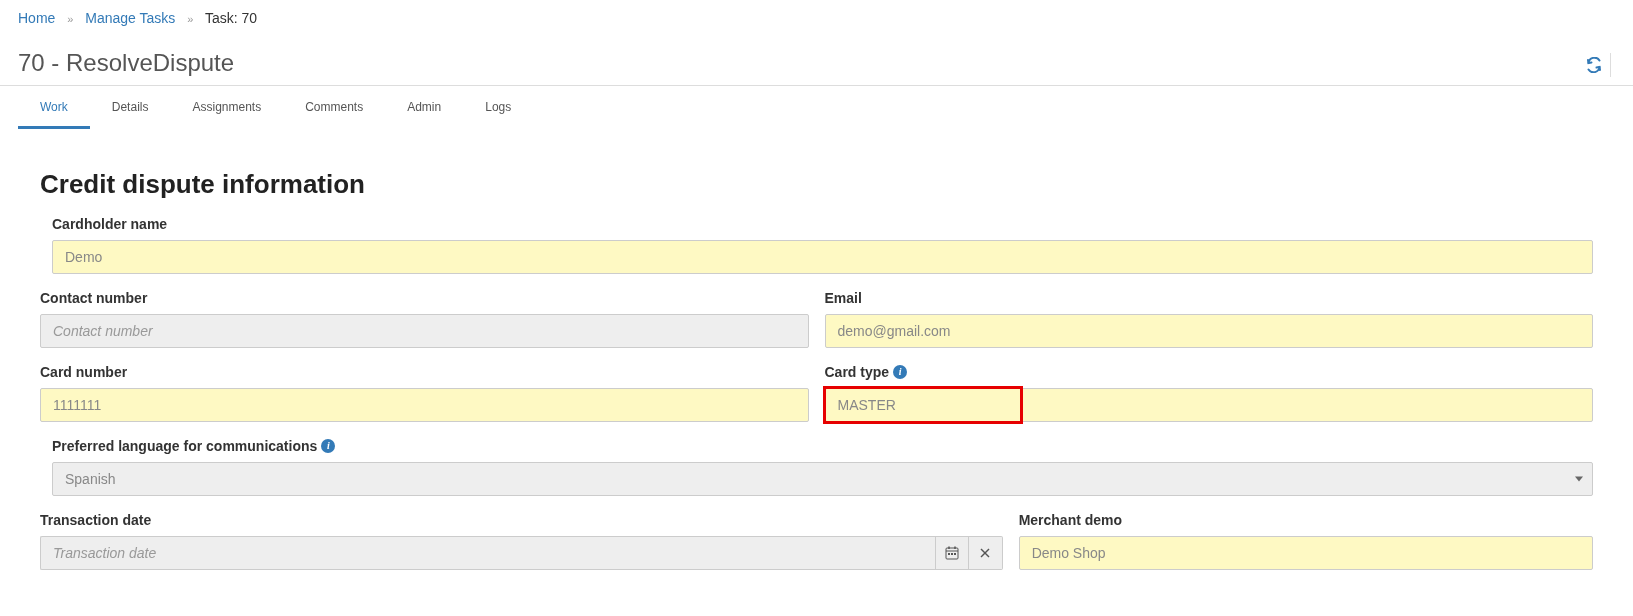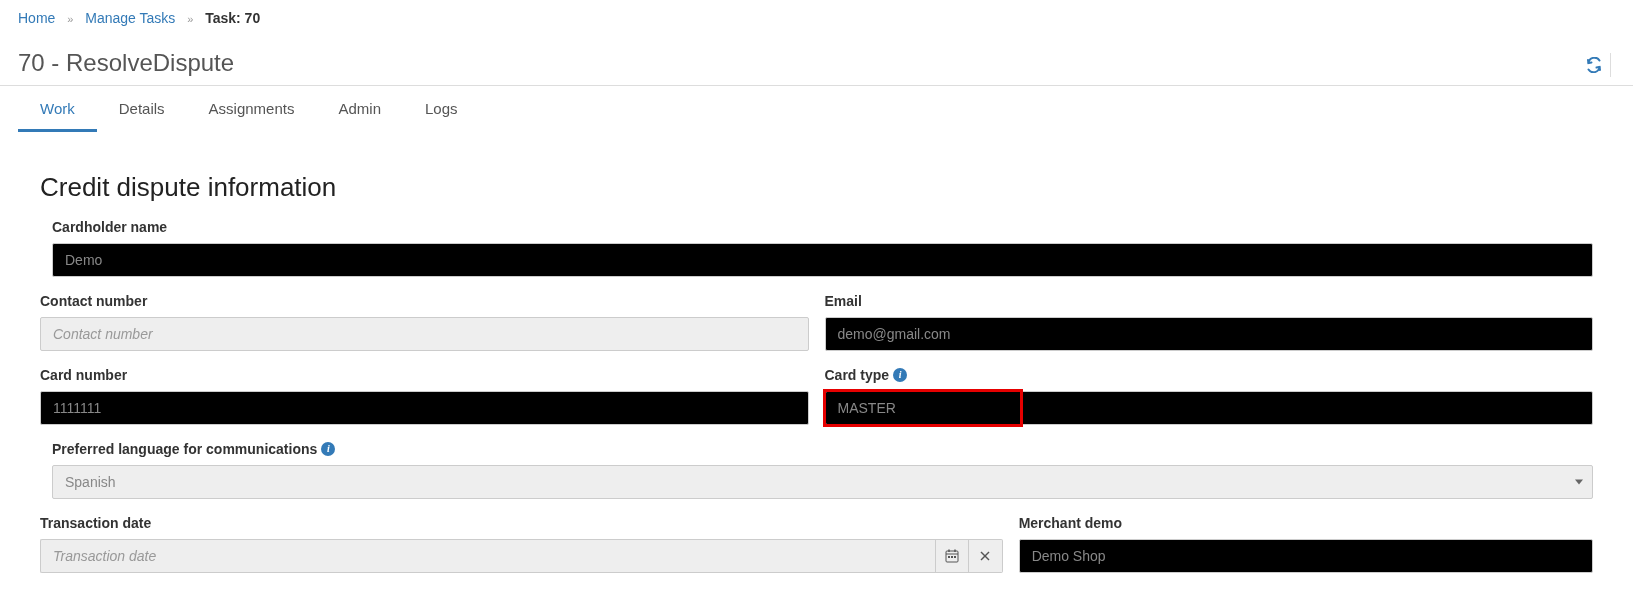--- a/index.html
+++ b/index.html
@@ -19,21 +19,21 @@
       color: #337ab7;
       text-decoration: none;
     }
     .breadcrumb .sep {
       color: #999;
       margin: 0 8px;
       font-size: 11px;
     }
     .breadcrumb .current {
       color: #333;
-      font-weight: bold;
+      font-weight: normal;
       text-align: right;
     }
     .page-header {
       display: flex;
       justify-content: space-between;
       align-items: flex-end;
       padding: 12px 18px 8px 18px;
       border-bottom: 1px solid #ddd;
     }
     .page-title {
@@ -49,35 +49,35 @@
       margin-right: 4px;
     }
     .tabs {
       display: flex;
       padding: 0 18px;
       margin-top: 2px;
       gap: 0;
     }
     .tab {
       padding: 12px 22px;
-      font-size: 15px;
+      font-size: 12px;
       color: #555;
       cursor: pointer;
       border-bottom: 3px solid transparent;
     }
     .tab.active {
       color: #337ab7;
       border-bottom: 3px solid #337ab7;
     }
     .content {
       padding: 20px 40px;
     }
     .section-title {
       font-size: 26px;
-      font-weight: normal;
+      font-weight: bold;
       color: #222;
       margin: 20px 0 16px 0;
     }
     .form-row {
       display: flex;
       gap: 16px;
       margin-bottom: 16px;
     }
     .form-group {
       display: flex;
@@ -114,21 +114,21 @@
       width: 100%;
       height: 34px;
       padding: 6px 12px;
       font-size: 14px;
       color: #555;
       background: #eee;
       border: 1px solid #ccc;
       border-radius: 2px;
     }
     .form-input.readonly-value {
-      background: #000000;
+      background: #fef9c3;
       color: #888;
     }
     .form-input::placeholder {
       color: #999;
       font-style: italic;
     }
     .form-select {
       appearance: none;
       -webkit-appearance: none;
       background-image: none;
@@ -198,20 +198,21 @@
       <path d="M2 3 L2.5 6 L5.5 5.5" fill="none"></path>
       <path d="M14 13 L13.5 10 L10.5 10.5" fill="none"></path>
     </svg>
   </div>
 </div>
 
 <div class="tabs">
   <div class="tab active">Work</div>
   <div class="tab">Details</div>
   <div class="tab">Assignments</div>
+  <div class="tab">Comments</div>
   <div class="tab">Admin</div>
   <div class="tab">Logs</div>
 </div>
 
 <div class="content">
   <h2 class="section-title">Credit dispute information</h2>
 
   <div class="form-row">
     <div class="form-group full">
       <label class="form-label">Cardholder name</label>

